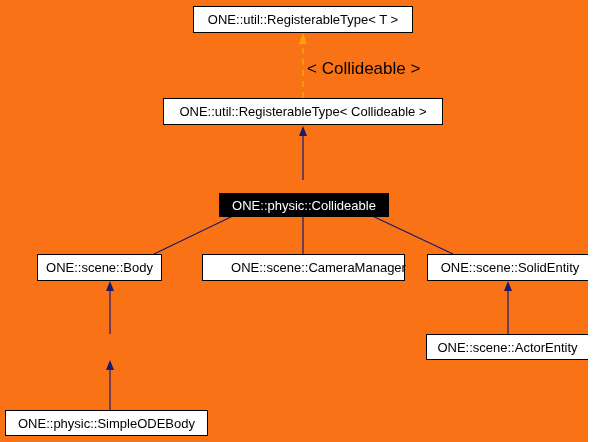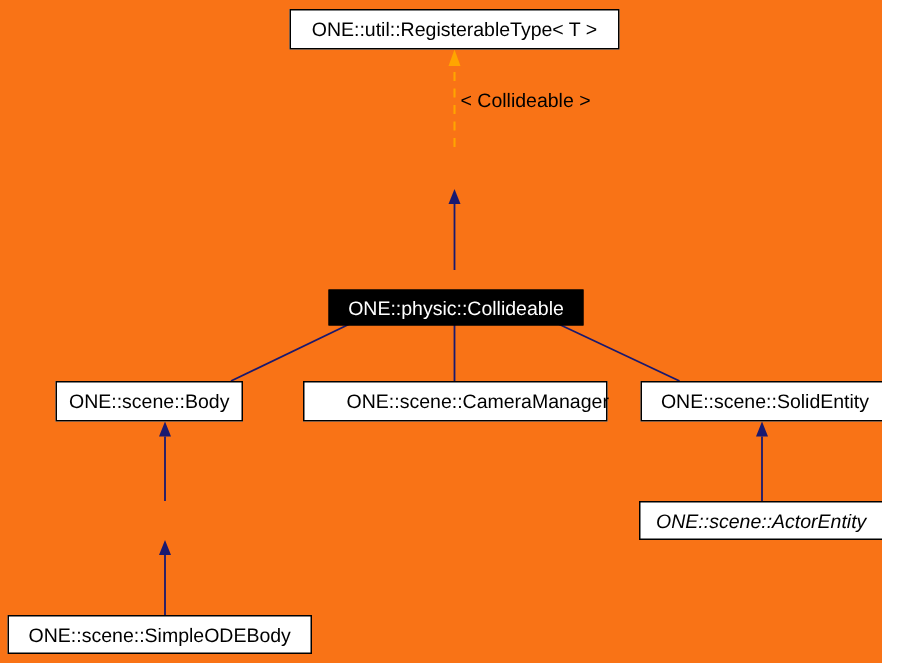--- a/index.html
+++ b/index.html
@@ -35,21 +35,21 @@
     justify-content: center;
     white-space: nowrap;
   }
   .node.selected {
     background: #000000;
     color: #ffffff;
     border-color: #000000;
   }
   .edge-label {
     position: absolute;
-    font-size: 13px;
+    font-size: 17px;
     color: #000000;
     white-space: nowrap;
   }
   .inherit-line { stroke: #191970; stroke-width: 1.2; fill: none; }
   .inherit-head { fill: #191970; stroke: none; }
   .template-line { stroke: #ffa500; stroke-width: 1.4; fill: none; stroke-dasharray: 6,5; }
   .template-head { fill: #ffa500; stroke: none; }
 </style>
 </head>
 <body>
@@ -96,27 +96,28 @@
     <g>
       <line class="inherit-line" x1="508" y1="334" x2="508" y2="291"></line>
       <polygon class="inherit-head" points="508,281 504,291 512,291"></polygon>
     </g>
   </svg>
 
   <div class="node" style="left:193px; top:6px; width:220px; height:27px;">ONE::util::RegisterableType&lt; T &gt;</div>
 
   <div class="edge-label" style="left:307px; top:59px;">&lt; Collideable &gt;</div>
 
+  <div class="node" style="left:163px; top:98px; width:280px; height:27px;">ONE::util::RegisterableType&lt; Collideable &gt;</div>
 
   <div class="node selected" style="left:219px; top:193px; width:170px; height:24px;">ONE::physic::Collideable</div>
 
   <div class="node" style="left:37px; top:254px; width:125px; height:27px;">ONE::scene::Body</div>
 
   <div class="node" style="left:202px; top:254px; width:203px; height:27px;padding-left:30px;">ONE::scene::CameraManager</div>
 
   <div class="node" style="left:427px; top:254px; width:166px; height:27px;">ONE::scene::SolidEntity</div>
 
 
-  <div class="node" style="left:426px; top:334px; width:163px; height:26px;font-style:italic;">ONE::scene::ActorEntity</div>
+  <div class="node" style="left:426px; top:334px; width:163px; height:26px;">ONE::scene::ActorEntity</div>
 
-  <div class="node" style="left:5px; top:410px; width:203px; height:26px;">ONE::scene::SimpleODEBody</div>
+  <div class="node" style="left:5px; top:410px; width:203px; height:26px;">ONE::physic::SimpleODEBody</div>
 
 </div>
 
 </body></html>

